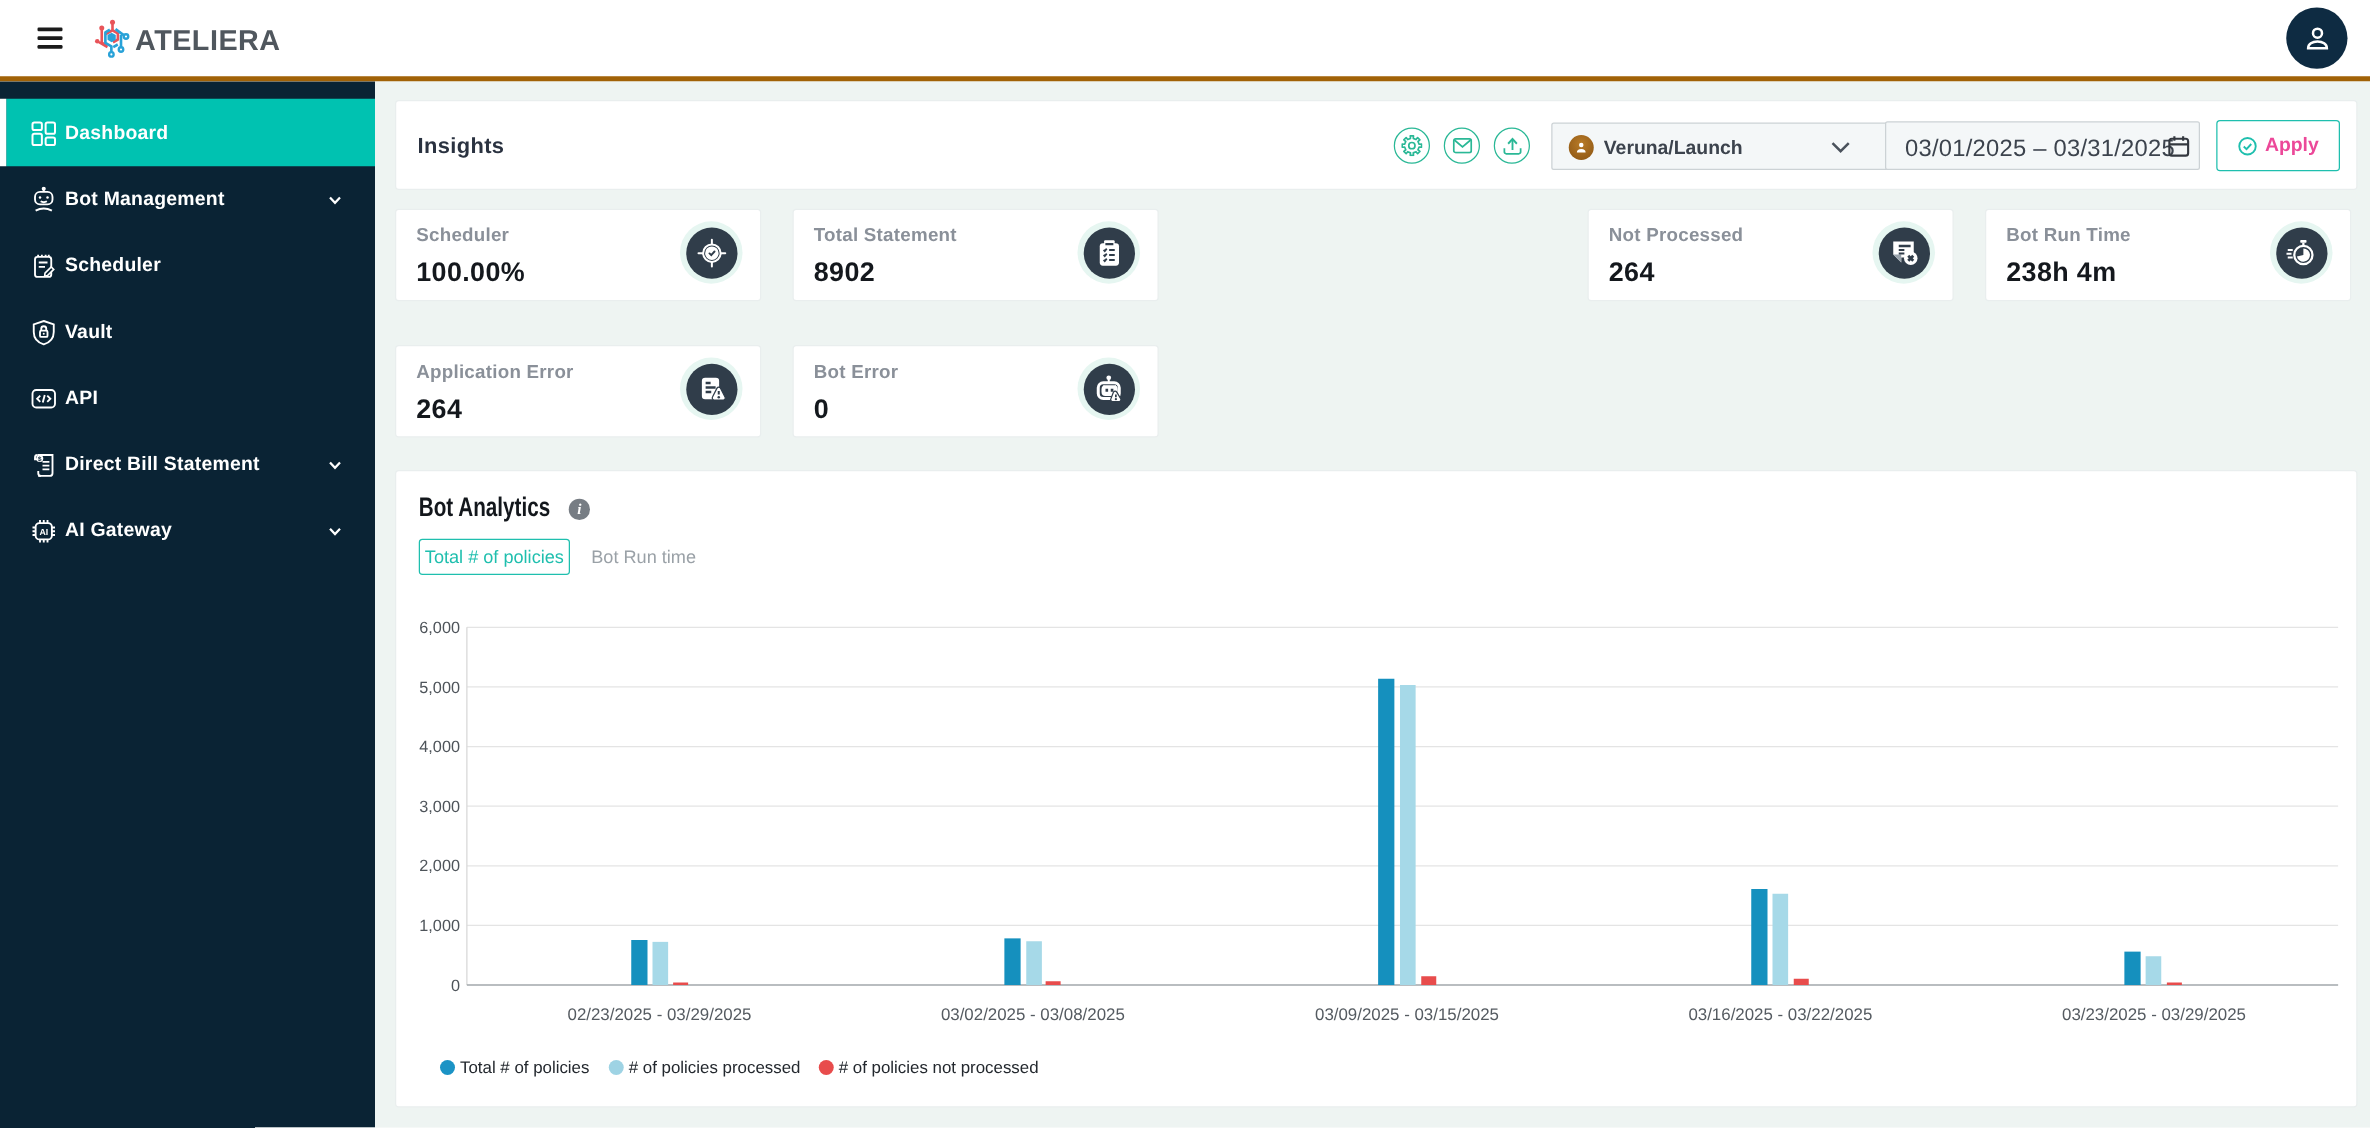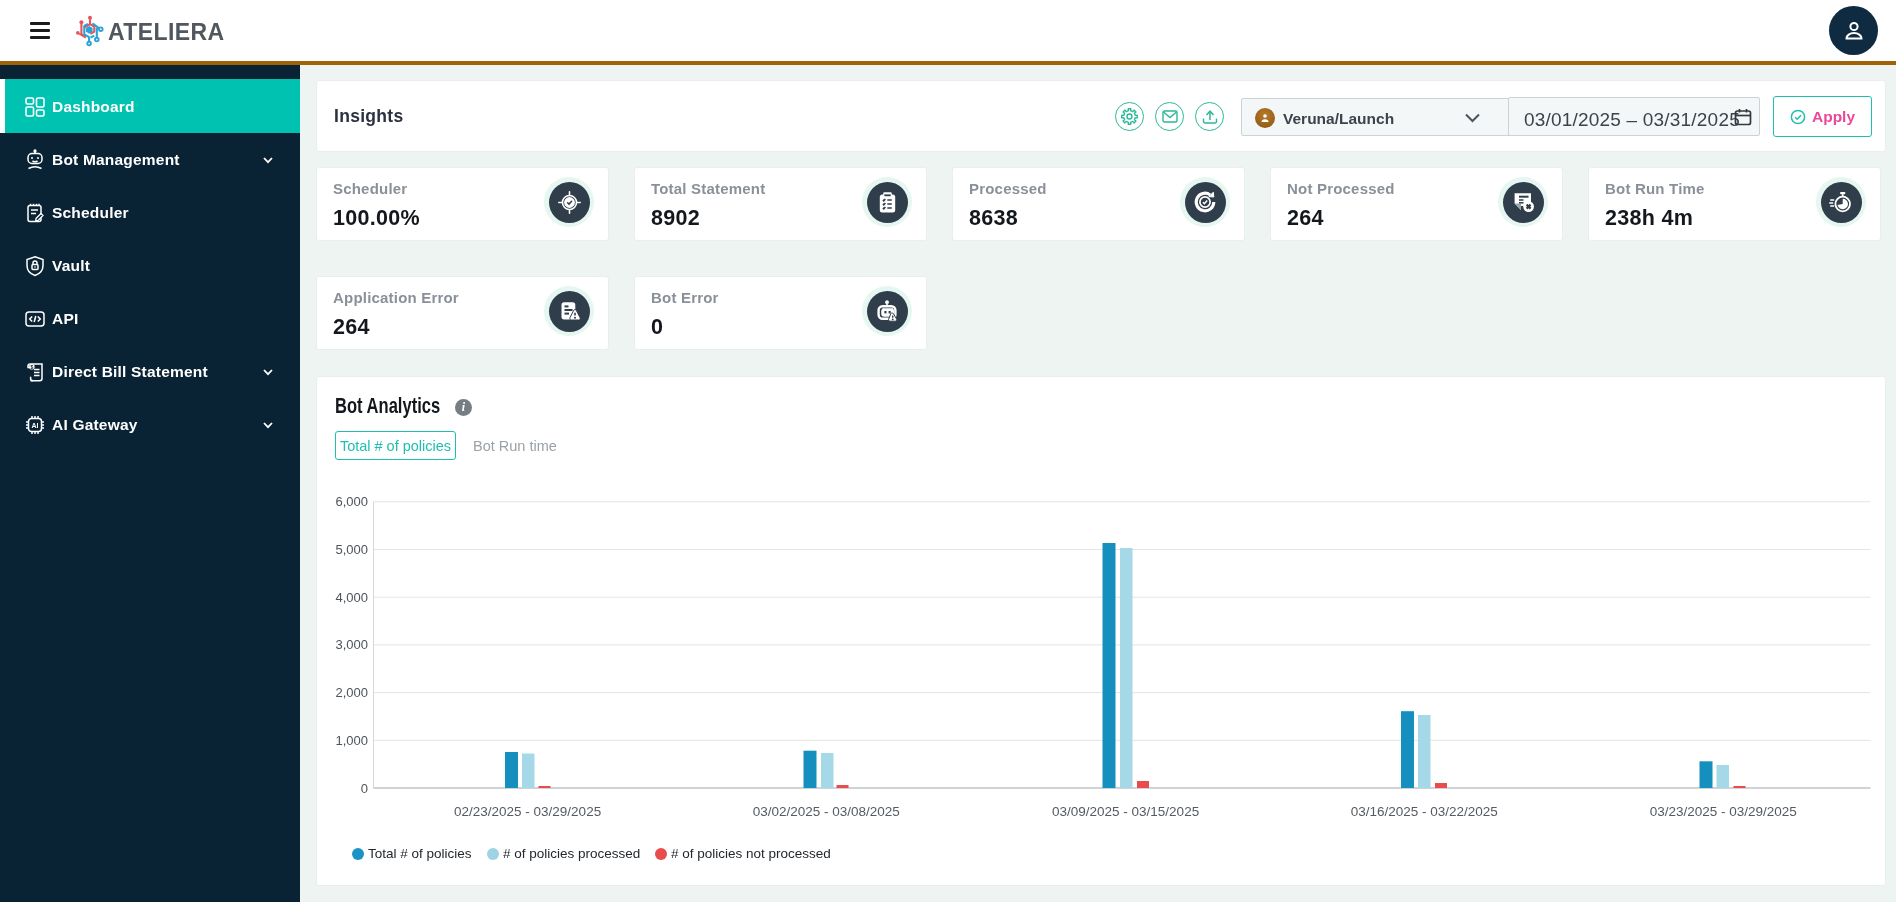--- a/index.html
+++ b/index.html
@@ -266,34 +266,20 @@
         <rect x="7.3" y="1.2" width="8.4" height="3.6" rx="0.8" fill="#fff"></rect>
         <rect x="8.3" y="3.4" width="6.4" height="1.8" fill="#303d4a"></rect>
         <g stroke="#303d4a" stroke-width="1.5">
           <path d="M6.9 8.9 L7.8 9.8 L9.4 7.9" fill="none"></path>
           <line x1="11.3" y1="9" x2="15.8" y2="9"></line>
           <path d="M6.9 12.9 L7.8 13.8 L9.4 11.9" fill="none"></path>
           <line x1="11.3" y1="13" x2="15.8" y2="13"></line>
           <path d="M6.9 16.9 L7.8 17.8 L9.4 15.9" fill="none"></path>
           <line x1="11.3" y1="17" x2="15.8" y2="17"></line>
         </g>
-      </svg>
-    </div>
-      </div>
-  </div>
-  <div class="stat" style="left:952px;top:167px;">
-    <div class="t">Processed</div>
-      <div class="v">8638</div>
-    <div class="icw">
-        <div class="icc">
-      <svg width="26" height="26" viewBox="0 0 26 26" fill="none" stroke="#fff">
-        <path d="M21.8 13 a8.8 8.8 0 1 1 -3.6 -7.1" stroke-width="3.1"></path>
-        <path d="M21.3 3.2 L21.8 8 L17 7.6 Z" fill="#fff" stroke-width="1"></path>
-        <circle cx="13" cy="13" r="5.1" stroke-width="1.7"></circle>
-        <path d="M10.9 13.2 L12.4 14.7 L15.2 11.6" stroke-width="1.5"></path>
       </svg>
     </div>
       </div>
   </div>
   <div class="stat" style="left:1270px;top:167px;">
     <div class="t">Not Processed</div>
       <div class="v">264</div>
     <div class="icw">
         <div class="icc">
       <svg width="26" height="26" viewBox="0 0 26 26" fill="none">

